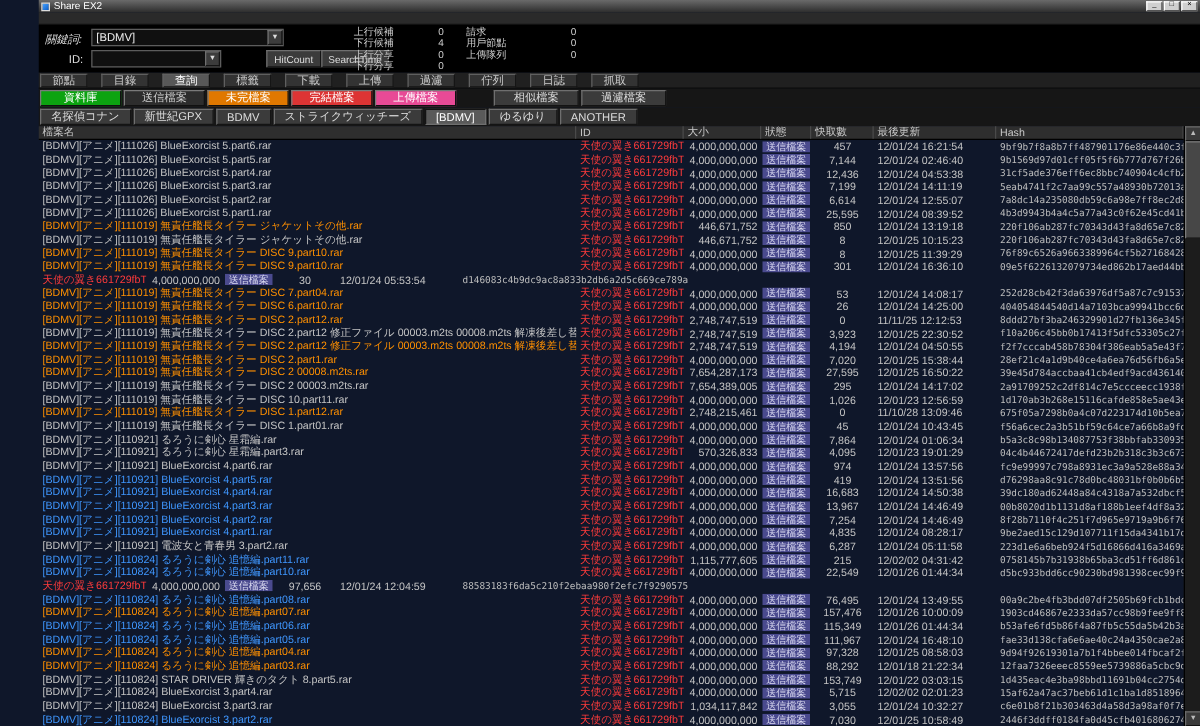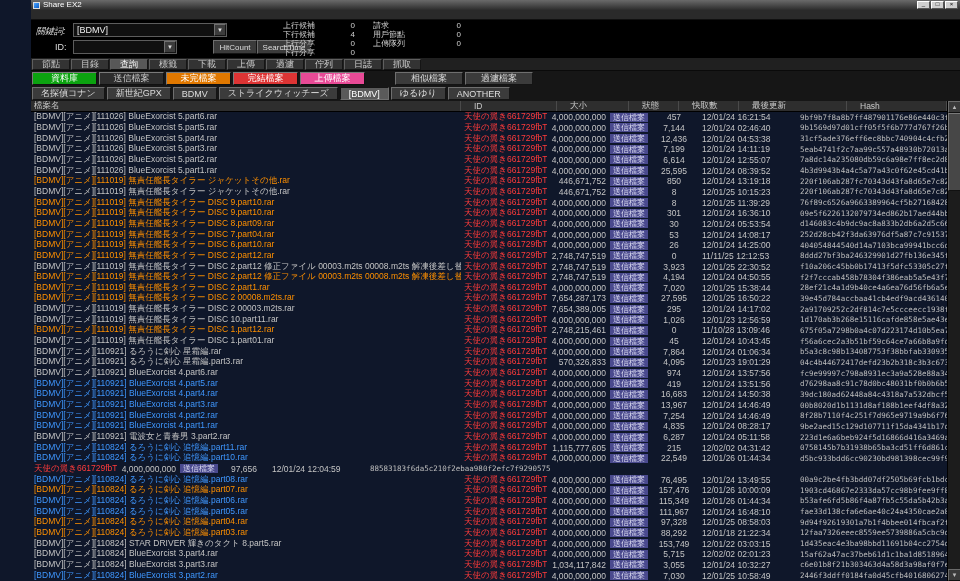--- a/index.html
+++ b/index.html
@@ -34,21 +34,21 @@
   .small-btn { position:absolute; height:14px; background:#3b3b3b; border:1px solid;
                border-color:#6f6f6f #141414 #141414 #6f6f6f; color:#ddd; font-size:8px;
                display:flex; align-items:center; justify-content:center; white-space:nowrap; }
   .stats { position:absolute; font-size:8px; line-height:9px; color:#cfcfcf; }
   .stat-row { display:flex; justify-content:space-between; }
   .stats1 { left:252px; top:1px; width:72px; }
   .stats2 { left:342px; top:1px; width:88px; }
 
   
   .tabbar { height:13px; background:#202020; display:flex; align-items:stretch;
-            gap:1px; padding:1px 0 0 1px; border-bottom:1px solid #0a0a0a; }
+            gap:11px; padding:1px 0 0 1px; border-bottom:1px solid #0a0a0a; }
   .tab { font-size:9px; color:#ccc; padding:0 9px; display:flex; align-items:center;
          background:#333; border:1px solid; border-color:#5f5f5f #151515 #151515 #5f5f5f;
          white-space:nowrap; }
   .tab.active { background:#585858; color:#fff; }
 
   
   .filterbar { height:15px; background:#161616; display:flex; align-items:center;
                gap:2px; padding:0 1px; }
   .fbtn { width:65px; height:13px; font-size:9px; display:flex; align-items:center;
           justify-content:center; color:#fff; border:1px solid;
@@ -66,21 +66,21 @@
   
   .querytabs { height:15px; background:#161616; display:flex; gap:2px; padding:1px;
                align-items:stretch; }
   .qtab { background:#3b3b3b; border:1px solid; border-color:#6f6f6f #141414 #141414 #6f6f6f;
           padding:0 8px; font-size:9px; display:flex; align-items:center; color:#ddd;
           white-space:nowrap; }
   .qtab.active { background:#5a5a5a; border-color:#141414 #6f6f6f #6f6f6f #141414; color:#fff; }
 
   
   .thead { height:11px; display:flex; background:#2e2e2e; font-size:8.5px; color:#c8c8c8;
-           border-bottom:1px solid #000; margin-right:13px;gap:10px; }
+           border-bottom:1px solid #000; margin-right:13px; }
   .th { border-right:1px solid #4a4a4a; padding:0 3px; display:flex; align-items:center;
         overflow:hidden; white-space:nowrap; }
   .w-name{width:430px;} .w-id{width:86px;} .w-size{width:62px;} .w-status{width:40px;}
   .w-cache{width:50px;} .w-updated{width:98px;} .w-hash{flex:1;}
 
   .rows { height:469px; display:flex; flex-direction:column; margin-right:13px;
           overflow:hidden; }
   .row { flex:1 1 0; min-height:0; display:flex; align-items:center; font-size:8.5px;
          color:#c4c4c4; white-space:nowrap; overflow:hidden; }
   .cell { overflow:hidden; padding:0 3px; flex:none; }
@@ -319,21 +319,20 @@
         <span class="cell id">天使の翼き661729fbTY</span>
         <span class="cell size">4,000,000,000</span>
         <span class="cell status">
           <span class="badge">送信檔案</span>
         </span>
         <span class="cell cache">301</span>
         <span class="cell updated">12/01/24 16:36:10</span>
         <span class="cell hash">09e5f6226132079734ed862b17aed44bbc6a692b</span>
       </div>
       <div class="row">
-        <span class="cell name c-orange">[BDMV][アニメ][111019] 無責任艦長タイラー DISC 8.part09.rar</span>
         <span class="cell id">天使の翼き661729fbTY</span>
         <span class="cell size">4,000,000,000</span>
         <span class="cell status">
           <span class="badge">送信檔案</span>
         </span>
         <span class="cell cache">30</span>
         <span class="cell updated">12/01/24 05:53:54</span>
         <span class="cell hash">d146083c4b9dc9ac8a833b2db6a2d5c669ce789a</span>
       </div>
       <div class="row">

